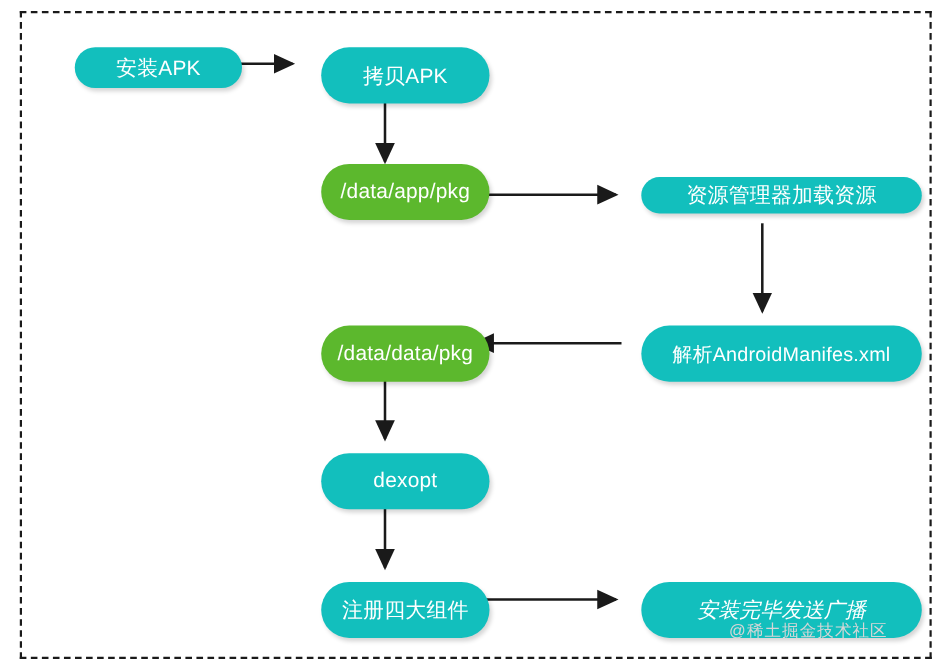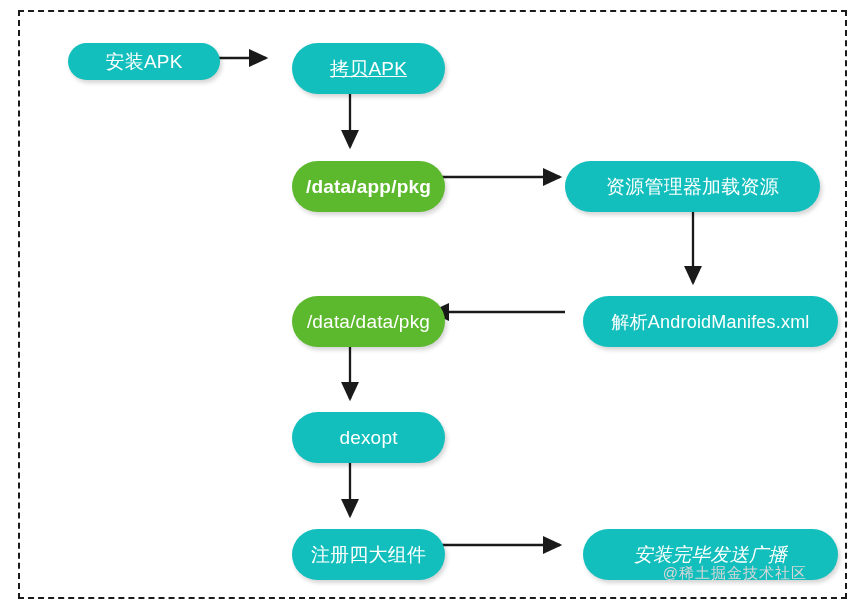--- a/index.html
+++ b/index.html
@@ -83,29 +83,29 @@
           <line x1="330" y1="442" x2="330" y2="504"></line>
           <line x1="408" y1="533" x2="540" y2="533"></line>
         </g>
       </svg>
     </div>
 
     <div class="node teal" style="left:48px; top:31px; width:152px; height:37px;">
       <span>安装APK</span>
     </div>
 
-    <div class="node teal" style="left:272px; top:31px; width:153px; height:51px;text-decoration:underline;">
+    <div class="node teal" style="left:272px; top:31px; width:153px; height:51px;">
       <span>拷贝APK</span>
     </div>
 
-    <div class="node green" style="left:272px; top:149px; width:153px; height:51px;font-weight:bold;">
+    <div class="node green" style="left:272px; top:137px; width:153px; height:51px;">
       <span>/data/app/pkg</span>
     </div>
 
-    <div class="node teal" style="left:545px; top:149px; width:255px; height:51px;">
+    <div class="node teal" style="left:563px; top:149px; width:255px; height:33px;">
       <span>资源管理器加载资源</span>
     </div>
 
     <div class="node teal small-text" style="left:563px; top:284px; width:255px; height:51px;align-items:center;">
       <span>解析AndroidManifes.xml</span>
     </div>
 
     <div class="node green" style="left:272px; top:284px; width:153px; height:51px;">
       <span>/data/data/pkg</span>
     </div>

